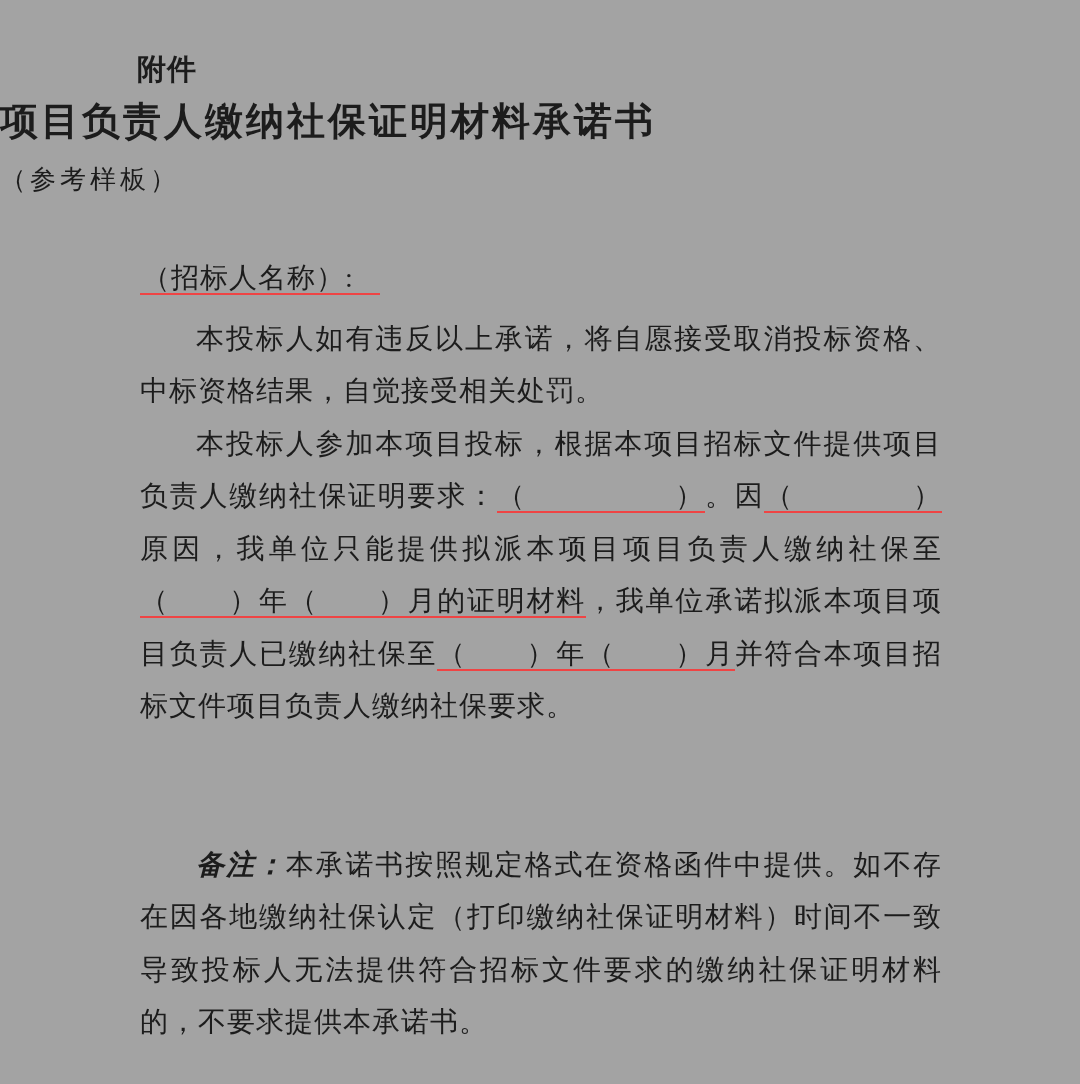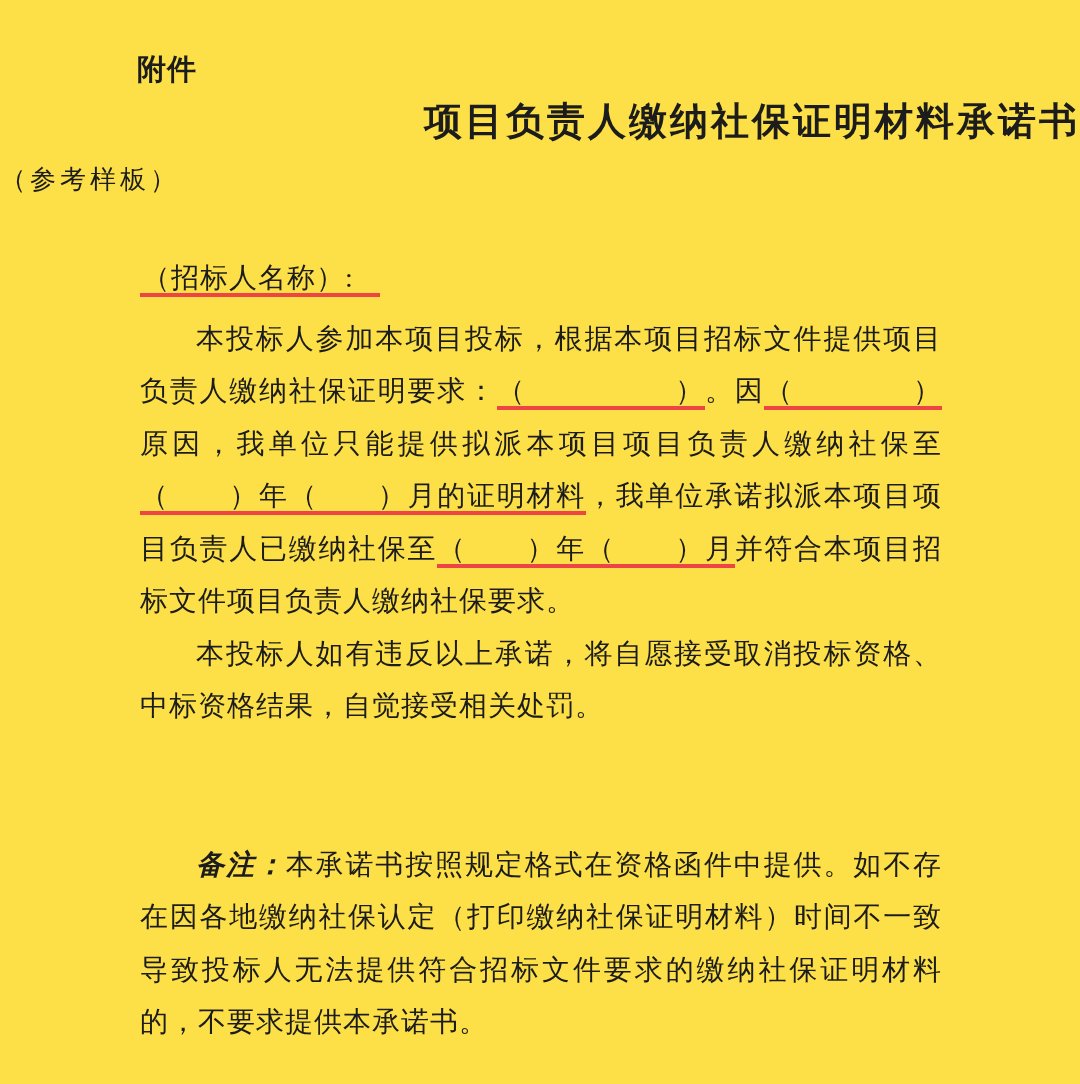--- a/index.html
+++ b/index.html
@@ -7,39 +7,39 @@
     margin: 0;
     padding: 0;
     background: #ffffff;
     font-family: "Liberation Serif", "DejaVu Serif", serif;
     color: #1c1c1c;
   }
   .page {
     position: relative;
     width: 1080px;
     height: 1084px;
-    background: #fde047;
+    background: #a3a3a3;
     overflow: hidden;
     padding-left: 20px;
   }
   .attachment-label {
     position: absolute;
     left: 137px;
     top: 50px;
     font-size: 29px;
     font-weight: bold;
     font-family: "Liberation Sans", "DejaVu Sans", sans-serif;
     letter-spacing: 1px;
   }
   .doc-title {
     position: absolute;
     left: 0;
     top: 96px;
     width: 100%;
-    text-align: right;
+    text-align: left;
     font-size: 38px;
     font-weight: bold;
     font-family: "Liberation Sans", "DejaVu Sans", sans-serif;
     letter-spacing: 3px;
   }
   .doc-subtitle {
     position: absolute;
     left: 0;
     top: 162px;
     width: 100%;
@@ -54,21 +54,21 @@
     width: 802px;
     font-size: 28px;
     line-height: 52.5px;
     text-align: justify;
     letter-spacing: 1px;
   }
   .addressee-line {
     margin: 0 0 8px 0;
   }
   .u {
-    border-bottom: 4px solid #ef4444;
+    border-bottom: 2px solid #ef4444;
   }
   .addressee-line .u {
     padding-right: 26px;
     padding-left: 2px;
   }
   p.para {
     margin: 0;
     text-indent: 2em;
   }
   p.note-para {
@@ -90,21 +90,21 @@
   <div class="doc-title">项目负责人缴纳社保证明材料承诺书</div>
 
   <div class="doc-subtitle">（参考样板）</div>
 
   <div class="content">
 
     <div class="addressee-line">
       <span class="u">（招标人名称）:</span>
     </div>
 
+    <p class="para">本投标人如有违反以上承诺，将自愿接受取消投标资格、中标资格结果，自觉接受相关处罚。</p>
+
     <p class="para"><span>本投标人参加本项目投标，根据本项目招标文件提供项目负责人缴纳社保证明要求：</span><span class="u">（　　　　　）</span><span>。因</span><span class="u">（　　　　）</span><span>原因，我单位只能提供拟派本项目项目负责人缴纳社保至</span><span class="u">（　　）年（　　）月的证明材料</span><span>，我单位承诺拟派本项目项目负责人已缴纳社保至</span><span class="u">（　　）年（　　）月</span><span>并符合本项目招标文件项目负责人缴纳社保要求。</span></p>
-
-    <p class="para">本投标人如有违反以上承诺，将自愿接受取消投标资格、中标资格结果，自觉接受相关处罚。</p>
 
     <p class="note-para"><span class="note-label">备注：</span><span>本承诺书按照规定格式在资格函件中提供。如不存在因各地缴纳社保认定（打印缴纳社保证明材料）时间不一致导致投标人无法提供符合招标文件要求的缴纳社保证明材料的，不要求提供本承诺书。</span></p>
 
   </div>
 
 </div>
 
 </body></html>

